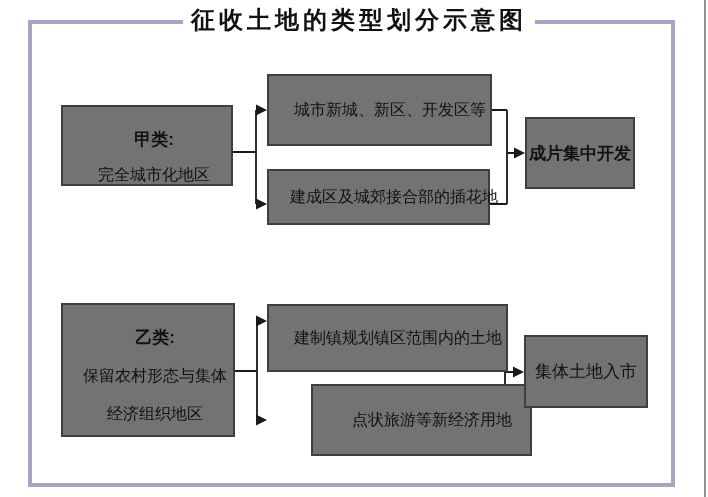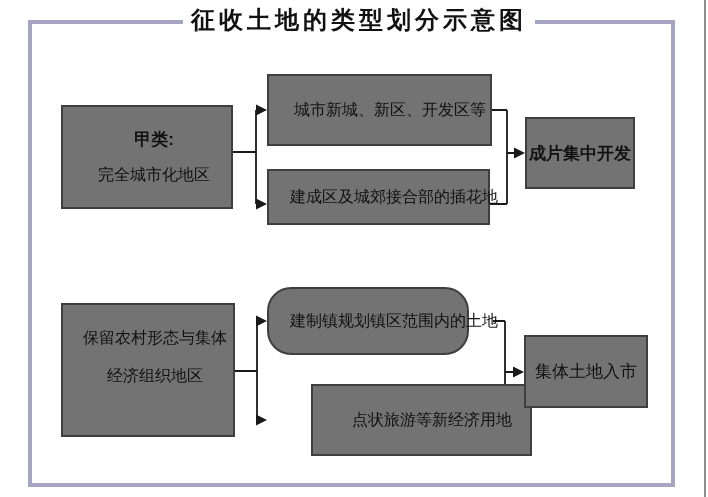--- a/index.html
+++ b/index.html
@@ -73,29 +73,29 @@
     padding-left: 21px;
     white-space: nowrap;
   }
   .node.result {
     display: flex;
     align-items: center;
     justify-content: center;
     font-size: 17px;
   }
   .node.result.bold { font-weight: bold; }
-  .box-a { left: 61px; top: 105px; width: 172px; height: 104px; padding: 15px 0 0 14px; }
+  .box-a { left: 61px; top: 105px; width: 172px; height: 81px; padding: 15px 0 0 14px; }
   .box-a .node-line, .box-b .node-line { line-height: 35px; white-space: nowrap; }
   .box-b { left: 61px; top: 303px; width: 174px; height: 134px; padding: 14px 0 0 14px; }
   .box-b .node-line { line-height: 38px; }
   .node-label { font-weight: bold; font-size: 17px; }
   .box-a1 { left: 267px; top: 74px;  width: 225px; height: 72px; }
   .box-a2 { left: 267px; top: 169px; width: 223px; height: 56px; }
   .box-c1 { left: 525px; top: 117px; width: 110px; height: 72px; }
-  .box-b1 { left: 267px; top: 287px; width: 202px; height: 68px; border-radius: 24px; }
+  .box-b1 { left: 267px; top: 304px; width: 241px; height: 68px; }
   .box-b2 { left: 267px; top: 384px; width: 221px; height: 72px; margin-left: 44px; }
   .box-c2 { left: 524px; top: 335px; width: 124px; height: 73px; }
 </style>
 </head>
 <body>
 
 <div class="canvas">
 
   <div class="frame"></div>
 
@@ -131,20 +131,21 @@
     <div class="node-line">城市新城、新区、开发区等</div>
   </div>
 
   <div class="node center box-a2">
     <div class="node-line">建成区及城郊接合部的插花地</div>
   </div>
 
   <div class="node result bold box-c1">成片集中开发</div>
 
   <div class="node box-b">
+    <div class="node-line node-label">乙类:</div>
     <div class="node-line">保留农村形态与集体</div>
     <div class="node-line">经济组织地区</div>
   </div>
 
   <div class="node center box-b1">
     <div class="node-line">建制镇规划镇区范围内的土地</div>
   </div>
 
   <div class="node center box-b2">
     <div class="node-line">点状旅游等新经济用地</div>

